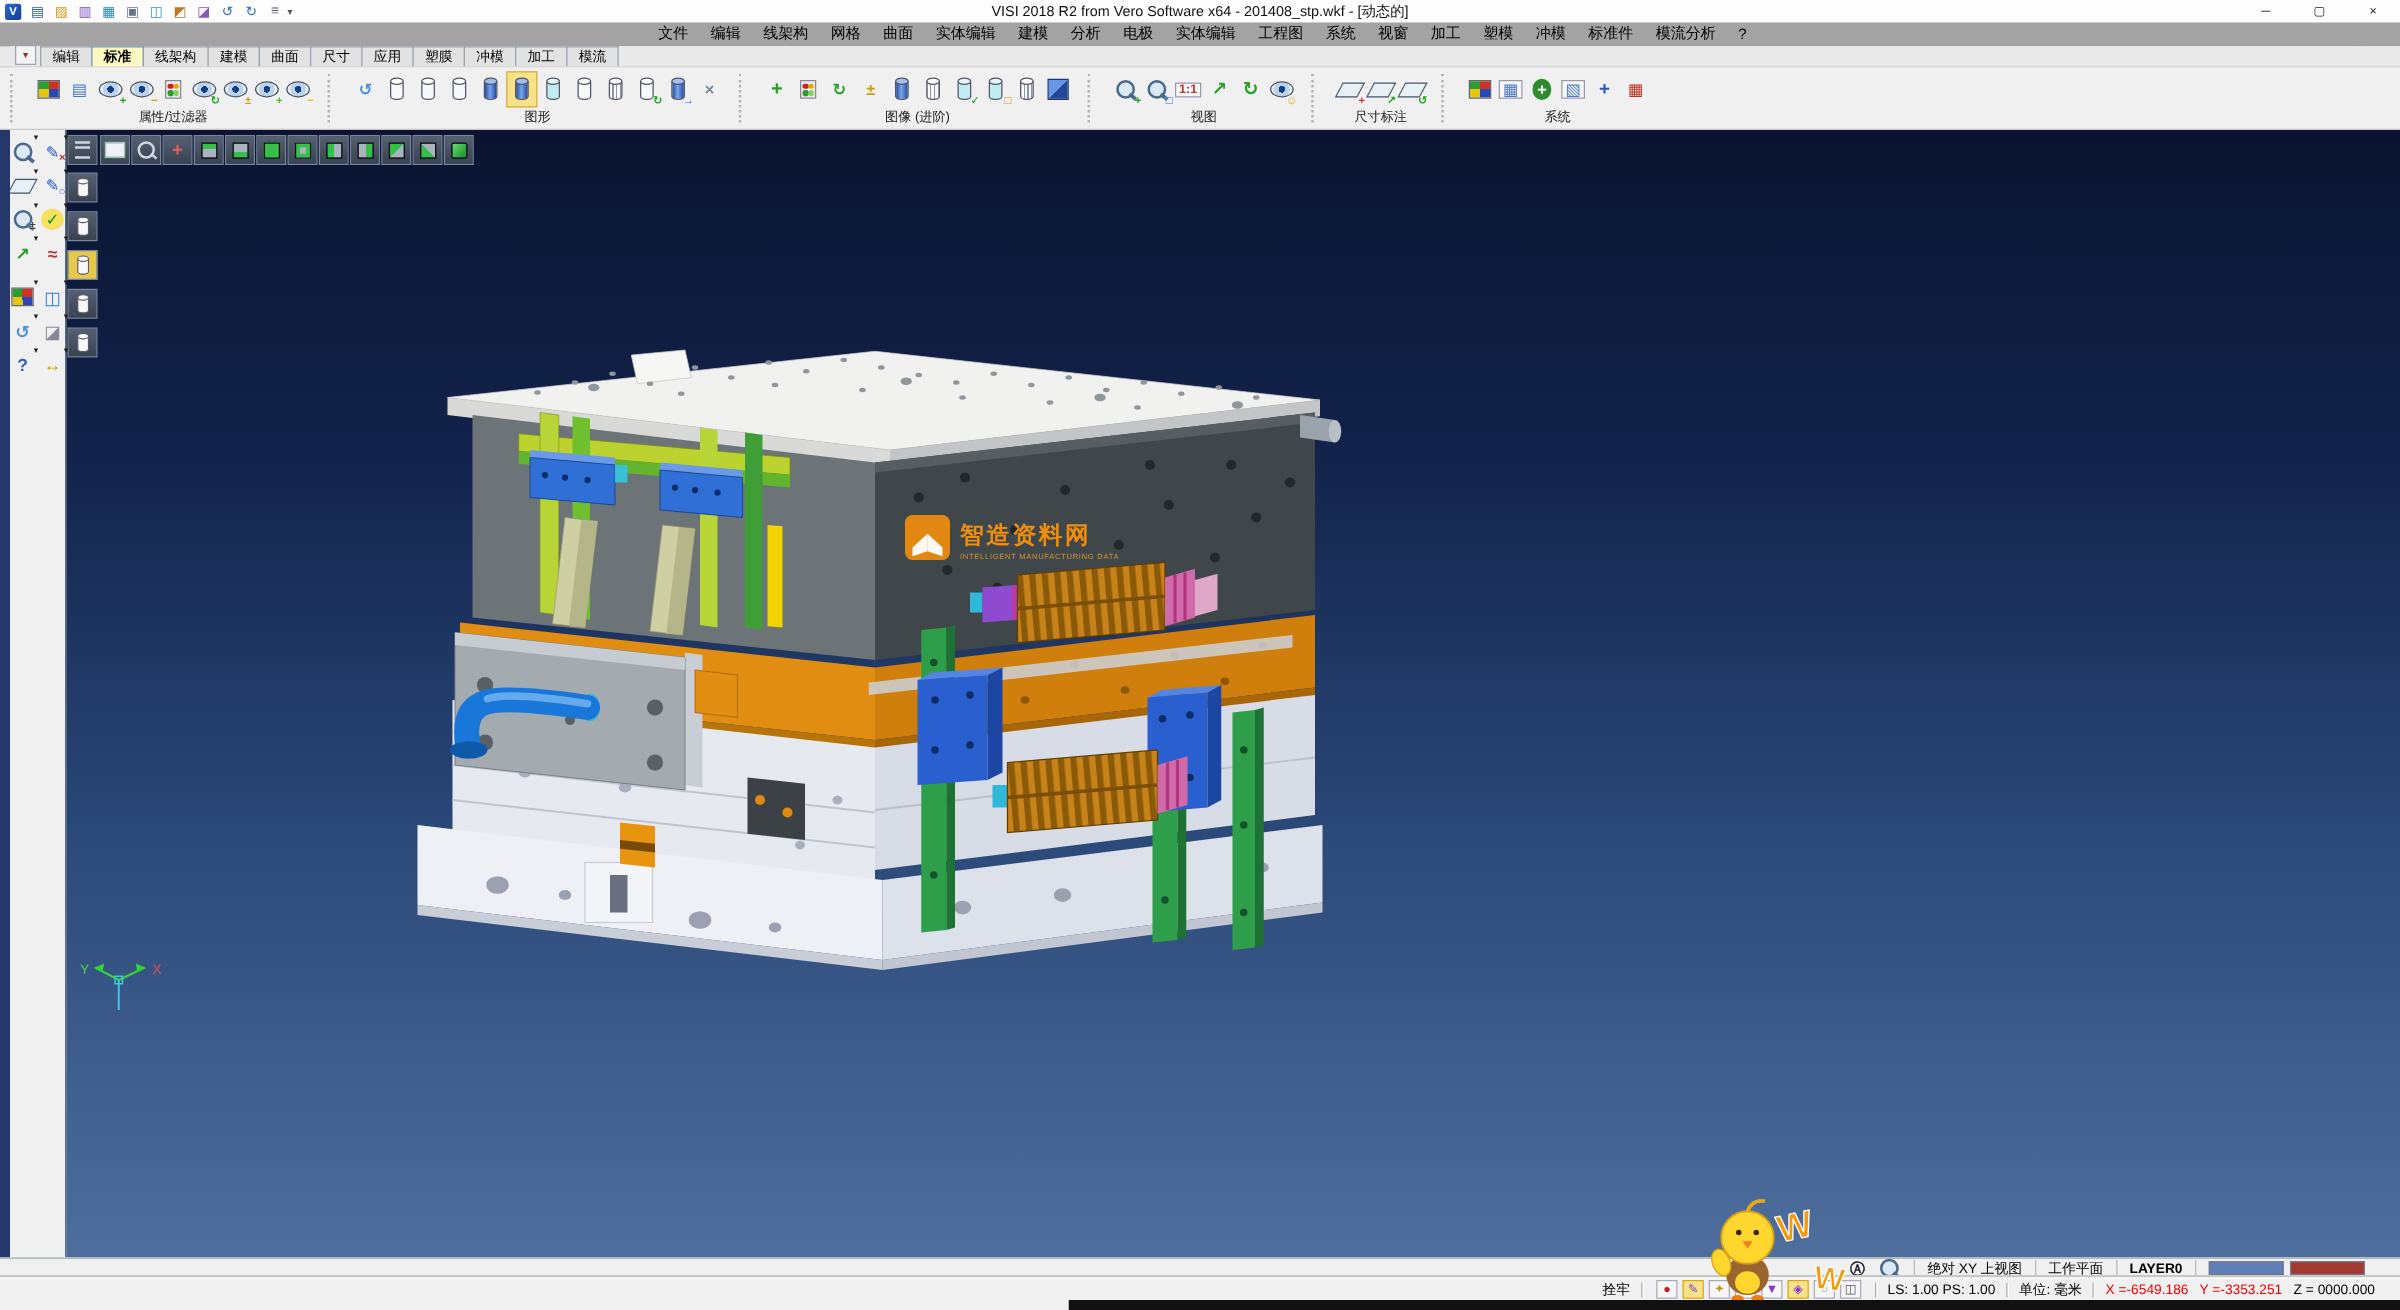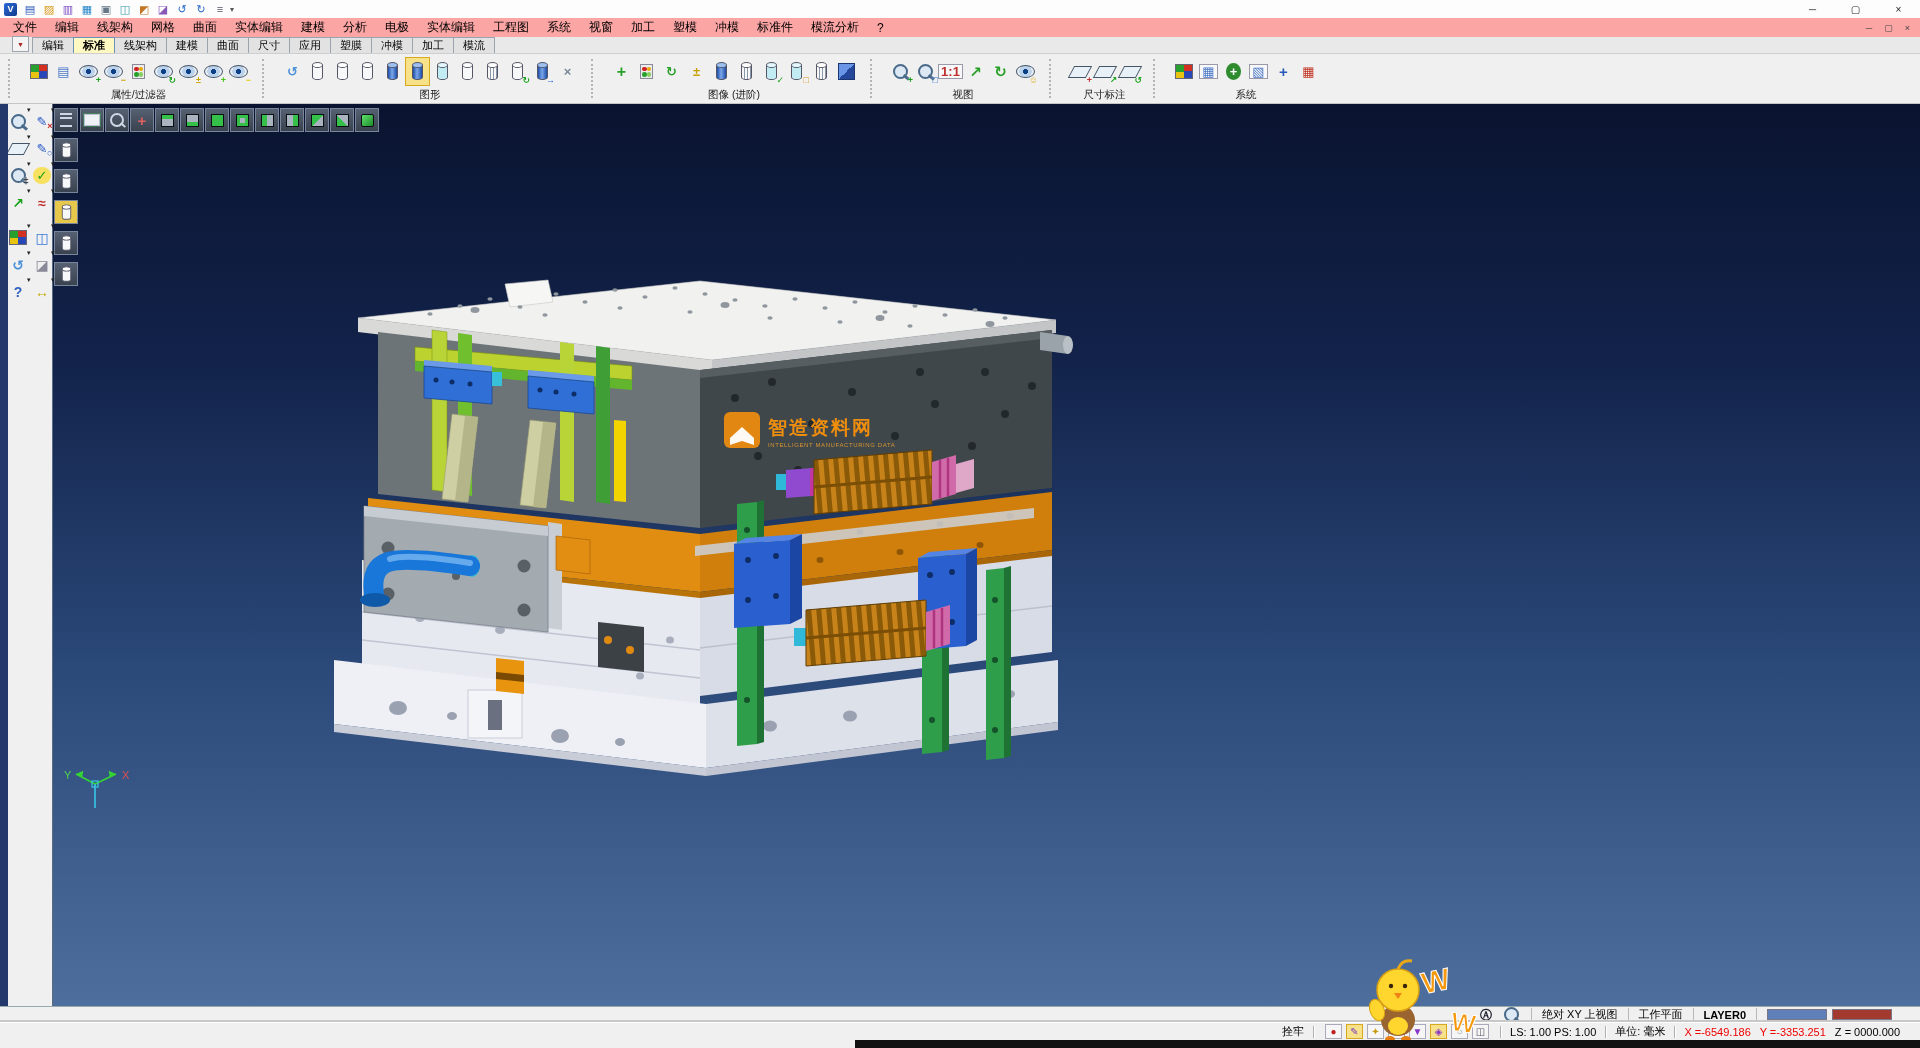--- a/index.html
+++ b/index.html
@@ -9,22 +9,22 @@
     display:flex;align-items:center;z-index:50;}
   .appicon{width:13px;height:13px;margin:0 5px 0 4px;background:linear-gradient(135deg,#2a6ad8,#123c8a);
     color:#fff;font-size:9px;font-weight:bold;display:flex;align-items:center;justify-content:center;border-radius:2px;flex:0 0 auto;}
   .qat{display:flex;gap:3px;align-items:center;z-index:2;}
   .qi{width:16px;height:15px;font-size:11px;display:flex;align-items:center;justify-content:center;}
   .qat-drop{font-size:8px;color:#555;margin-left:2px;}
   .title-text{position:absolute;left:0;right:0;text-align:center;font-size:11.5px;color:#111;pointer-events:none;}
   .winbtns{margin-left:auto;display:flex;z-index:2;}
   .winbtn{width:43px;height:18px;display:flex;align-items:center;justify-content:center;font-size:10px;color:#222;}
   
-  .menubar{position:absolute;left:0;top:18px;width:1920px;height:19px;background:#fca5a5;
-    display:flex;align-items:center;padding-left:4px;z-index:50;box-sizing:border-box;}
+  .menubar{position:absolute;left:0;top:18px;width:1920px;height:19px;background:#a3a3a3;
+    display:flex;align-items:center;padding-left:4px;z-index:50;box-sizing:border-box;flex-direction:column;}
   .menu-item{font-size:12px;color:#000;padding:0 9px;height:100%;display:flex;align-items:center;}
   .child-controls{margin-left:auto;margin-right:10px;display:flex;gap:12px;font-size:9px;color:#444;}
   
   .tabbar{position:absolute;left:0;top:37px;width:1920px;height:17px;background:#e9e9e9;
     display:flex;align-items:flex-end;z-index:50;box-sizing:border-box;border-bottom:1px solid #cfcfcf;}
   .tab-drop{width:15px;height:14px;border:1px solid #9aa4ae;background:#f4f4f4;font-size:7px;color:#a22;
     display:flex;align-items:center;justify-content:center;margin:0 3px 1px 12px;}
   .tab{font-size:11px;padding:0 9px;border:1px solid #9aa4ae;border-bottom:none;background:#e2e2e2;
     height:15px;display:flex;align-items:center;margin-right:-1px;color:#000;}
   .tab.active{background:#fef9c3;border-color:#6a92b8;font-weight:bold;position:relative;z-index:2;}
@@ -123,20 +123,21 @@
       <span class="qi" style="color: rgb(40, 136, 200);">▦</span>
       <span class="qi" style="color: rgb(102, 119, 136);">▣</span>
       <span class="qi" style="color: rgb(56, 152, 168);">◫</span>
       <span class="qi" style="color: rgb(192, 120, 40);">◩</span>
       <span class="qi" style="color: rgb(136, 88, 184);">◪</span>
       <span class="qi" style="color: rgb(40, 104, 200);">↺</span>
       <span class="qi" style="color: rgb(40, 104, 200);">↻</span>
       <span class="qi" style="color: rgb(85, 85, 102);">≡</span>
     </span>
   <span class="qat-drop">▾</span>
+  <span class="title-text">VISI 2018 R2 from Vero Software x64 - 201408_stp.wkf - [动态的]</span>
   <span class="winbtns">
     <span class="winbtn">─</span>
     <span class="winbtn">▢</span>
     <span class="winbtn">×</span>
   </span>
 </div>
 
 <div class="menubar">
   <span id="menu-items" style="display:flex;align-items:center;height:100%;">
       <span class="menu-item">文件</span>
@@ -321,21 +322,21 @@
         <div class="tgroup-icons">
           <span class="tico">
             <span class="magx"></span>
             <span class="badge" style="color: rgb(24, 160, 24);">+</span>
           </span>
           <span class="tico">
             <span class="magx"></span>
             <span class="badge" style="color: rgb(40, 104, 216);">□</span>
           </span>
           <span class="tico">
-            <span class="chipbox" style="color: rgb(192, 48, 48); font-size: 13px; font-weight: bold; line-height: 1;">1:1</span>
+            <span class="chipbox" style="color: rgb(192, 48, 48); font-size: 10px; font-weight: bold; line-height: 1;">1:1</span>
           </span>
           <span class="tico">
             <span style="color: rgb(40, 160, 40); font-size: 15px; font-weight: bold; line-height: 1;">↗</span>
           </span>
           <span class="tico">
             <span style="color: rgb(40, 160, 40); font-size: 15px; font-weight: bold; line-height: 1;">↻</span>
           </span>
           <span class="tico">
             <span class="eye"></span>
             <span class="badge" style="color: rgb(216, 168, 24);">☺</span>

